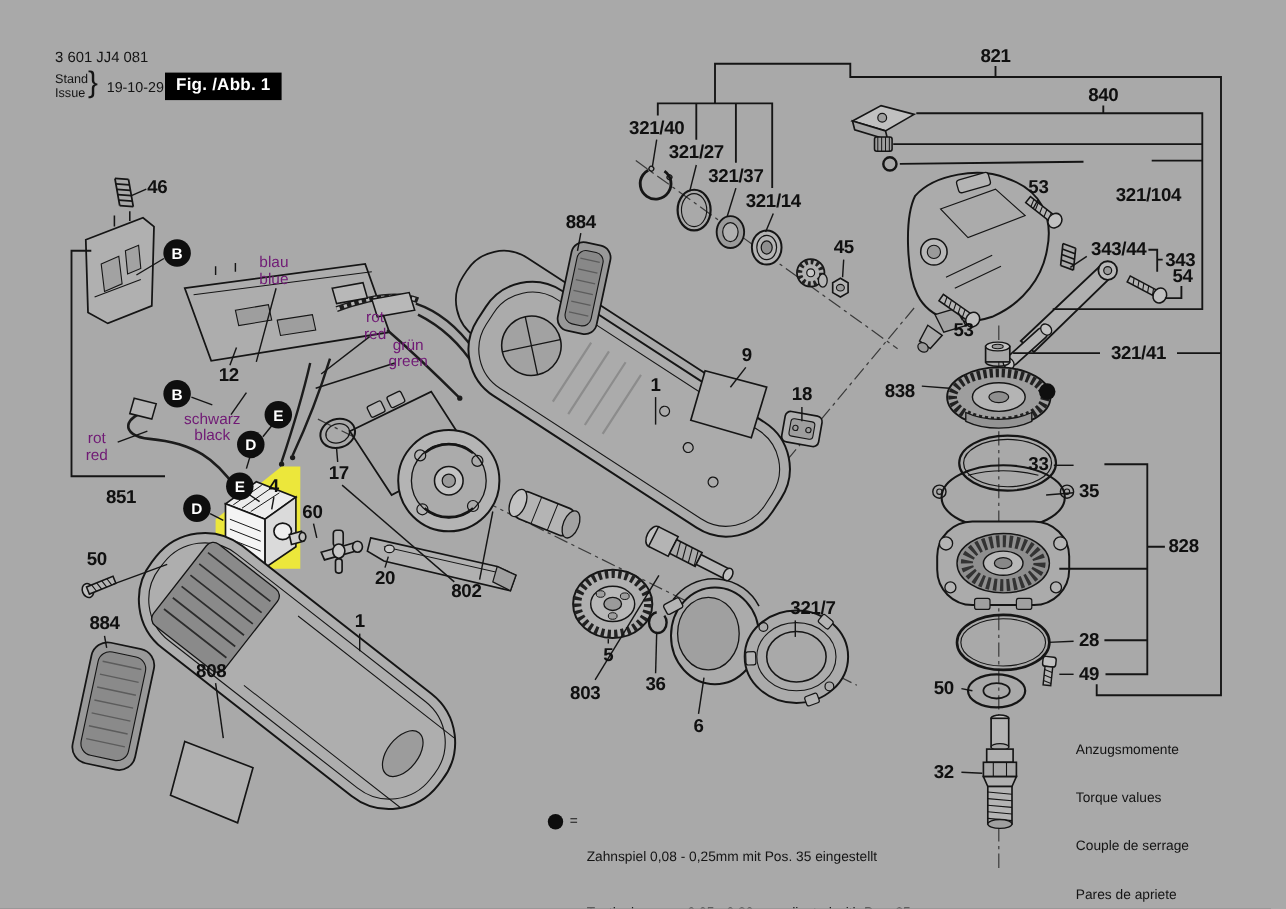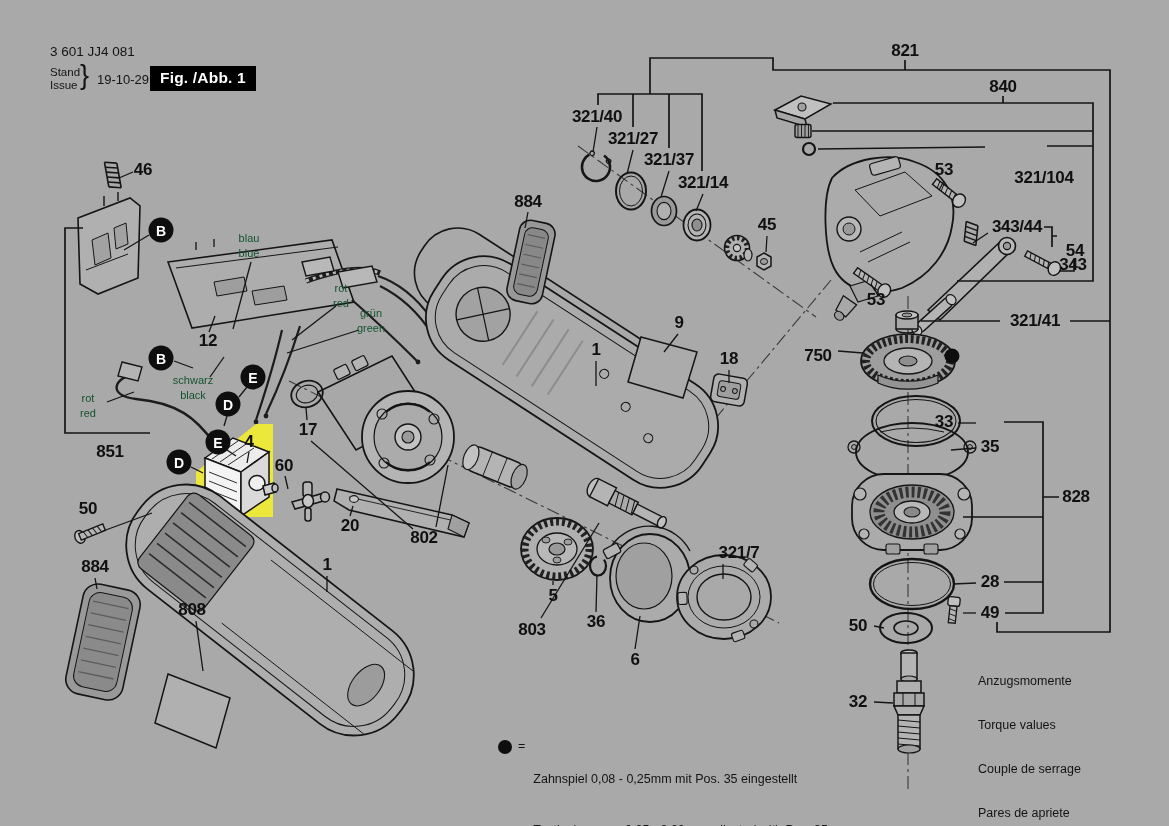--- a/index.html
+++ b/index.html
@@ -8,21 +8,21 @@
     background:#a9a9a9;color:#141414;
     font-family:"Liberation Sans",sans-serif;
   }
   #art{position:absolute;left:0;top:0;}
   .plabel{
     position:absolute;transform:translate(-50%,-50%);
     font-weight:bold;font-size:17px;letter-spacing:-0.3px;white-space:nowrap;color:#101010;
   }
   .wlabel{
     position:absolute;transform:translate(-50%,-50%);
-    font-size:11px;line-height:15px;text-align:center;white-space:pre;color:#14532d;
+    font-size:14px;line-height:15px;text-align:center;white-space:pre;color:#701a75;
   }
   .callout{
     position:absolute;width:25px;height:25px;border-radius:50%;
     background:#0e0e0e;color:#fff;font-weight:bold;font-size:14px;
     display:flex;align-items:center;justify-content:center;
     transform:translate(-50%,-50%);
   }
   .hdr-num{position:absolute;left:50px;top:44px;font-size:13.5px;}
   .hdr-stand{position:absolute;left:50px;top:66px;font-size:11.5px;line-height:12.5px;}
   .hdr-brace{position:absolute;left:80px;top:60px;font-size:27px;font-weight:normal;}
@@ -587,24 +587,24 @@
     <div class="plabel" style="left: 553px; top: 596px;">5</div>
     <div class="plabel" style="left: 532px; top: 630px;">803</div>
     <div class="plabel" style="left: 596px; top: 622px;">36</div>
     <div class="plabel" style="left: 635px; top: 660px;">6</div>
     <div class="plabel" style="left: 723px; top: 553px; margin-left: 16px;">321/7</div>
     <div class="plabel" style="left: 905px; top: 51px;">821</div>
     <div class="plabel" style="left: 1003px; top: 87px;">840</div>
     <div class="plabel" style="left: 1044px; top: 146px; margin-top: 32px;">321/104</div>
     <div class="plabel" style="left: 944px; top: 170px;">53</div>
     <div class="plabel" style="left: 1017px; top: 227px;">343/44</div>
-    <div class="plabel" style="left: 1073px; top: 237px; margin-top: 28px;">343</div>
+    <div class="plabel" style="left: 1073px; top: 237px;">343</div>
     <div class="plabel" style="left: 1075px; top: 251px;">54</div>
     <div class="plabel" style="left: 876px; top: 300px;">53</div>
-    <div class="plabel" style="left: 818px; top: 356px;">750</div>
+    <div class="plabel" style="left: 818px; top: 356px;">838</div>
     <div class="plabel" style="left: 1035px; top: 321px;">321/41</div>
     <div class="plabel" style="left: 944px; top: 422px;">33</div>
     <div class="plabel" style="left: 990px; top: 447px;">35</div>
     <div class="plabel" style="left: 1076px; top: 497px;">828</div>
     <div class="plabel" style="left: 990px; top: 582px;">28</div>
     <div class="plabel" style="left: 990px; top: 613px;">49</div>
     <div class="plabel" style="left: 858px; top: 626px;">50</div>
     <div class="plabel" style="left: 858px; top: 702px;">32</div>
     <div class="wlabel" style="left: 249px; top: 246px;">blau
 blue</div>

